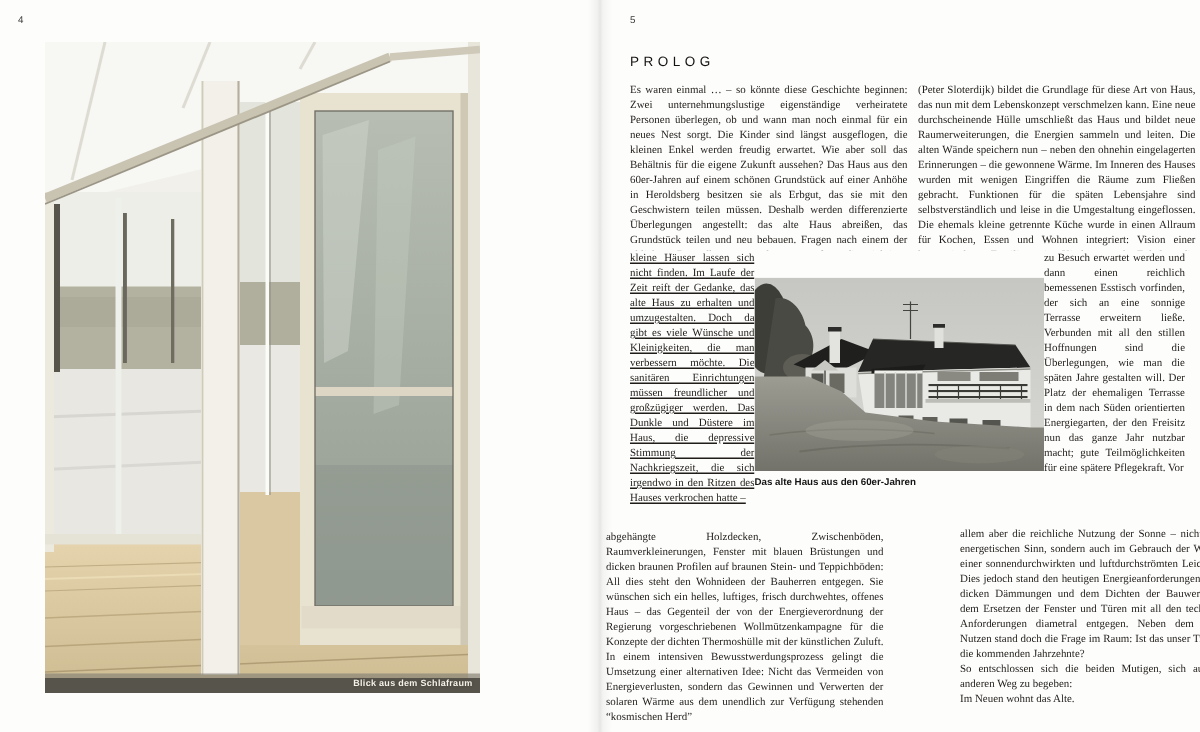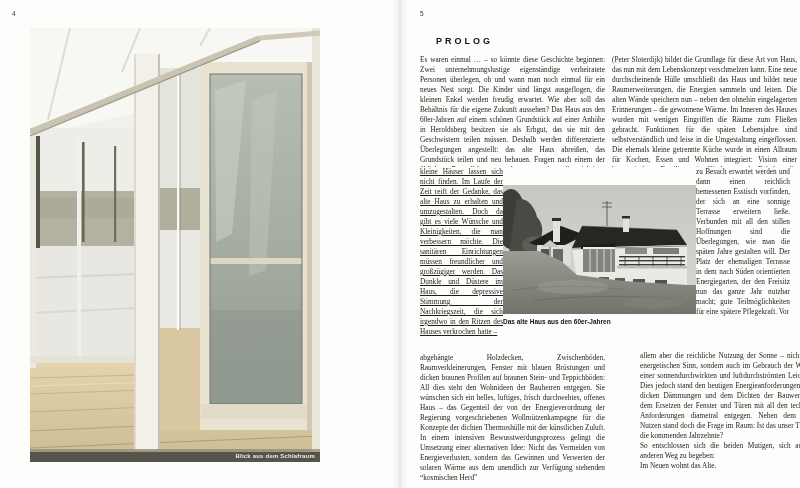--- a/index.html
+++ b/index.html
@@ -3,27 +3,27 @@
 <meta charset="utf-8">
 <style>
   html,body{margin:0;padding:0;background:#ffffff;}
   #root{position:relative;width:800px;height:488px;background:#fdfdfc;overflow:hidden;
         font-family:"Liberation Serif",serif;}
   .gutter{position:absolute;left:392px;top:0;width:16px;height:488px;
     background:linear-gradient(90deg,rgba(0,0,0,0) 0%,rgba(0,0,0,0.05) 40%,rgba(0,0,0,0.09) 50%,rgba(0,0,0,0.04) 62%,rgba(0,0,0,0) 100%);}
   .pagenum{position:absolute;font-family:"Liberation Sans",sans-serif;font-size:6.5px;color:#3a3a3a;}
   .pagenum-left{left:12px;top:10px;}
   .pagenum-right{left:420px;top:10px;}
-  .prolog{position:absolute;left:436px;top:36px;margin:0;font-family:"Liberation Sans",sans-serif;
-    font-size:9px;font-weight:bold;letter-spacing:3px;color:#151310;}
+  .prolog{position:absolute;left:420px;top:36px;margin:0;font-family:"Liberation Sans",sans-serif;
+    font-size:9px;font-weight:normal;letter-spacing:3px;color:#151310;}
   .body{position:absolute;font-size:7.3px;line-height:10px;text-align:justify;color:#201d19;
     overflow:hidden;hyphens:auto;-webkit-hyphens:auto;}
   .col1-top{left:420px;top:55px;width:185px;height:112px;}
   .col1-narrow{left:420px;top:167px;width:83px;height:186px;text-decoration:underline;}
-  .col1-bottom{left:420px;top:353px;width:185px;height:127px;}
+  .col1-bottom{left:404px;top:353px;width:185px;height:127px;}
   .col2-top{left:612px;top:55px;width:185px;height:112px;}
   .col2-narrow{left:696px;top:167px;width:94px;height:184px;}
   .col2-bottom-stack{position:absolute;left:640px;top:351px;width:185px;height:132px;overflow:hidden;}
   .col2-bottom-stack .body{position:static;width:185px;}
   figure{margin:0;padding:0;}
   .interior-photo{position:absolute;left:30px;top:28px;width:290px;height:434px;overflow:hidden;}
   .interior-photo svg{display:block;width:290px;height:434px;}
   .overlay-caption{position:absolute;right:5px;bottom:3px;font-family:"Liberation Sans",sans-serif;
     font-size:6px;font-weight:bold;color:#f4f2ea;letter-spacing:.2px;text-shadow:0 0 2px rgba(60,55,40,.65);}
   .house-photo{position:absolute;left:503px;top:185px;width:193px;height:129px;overflow:hidden;}

